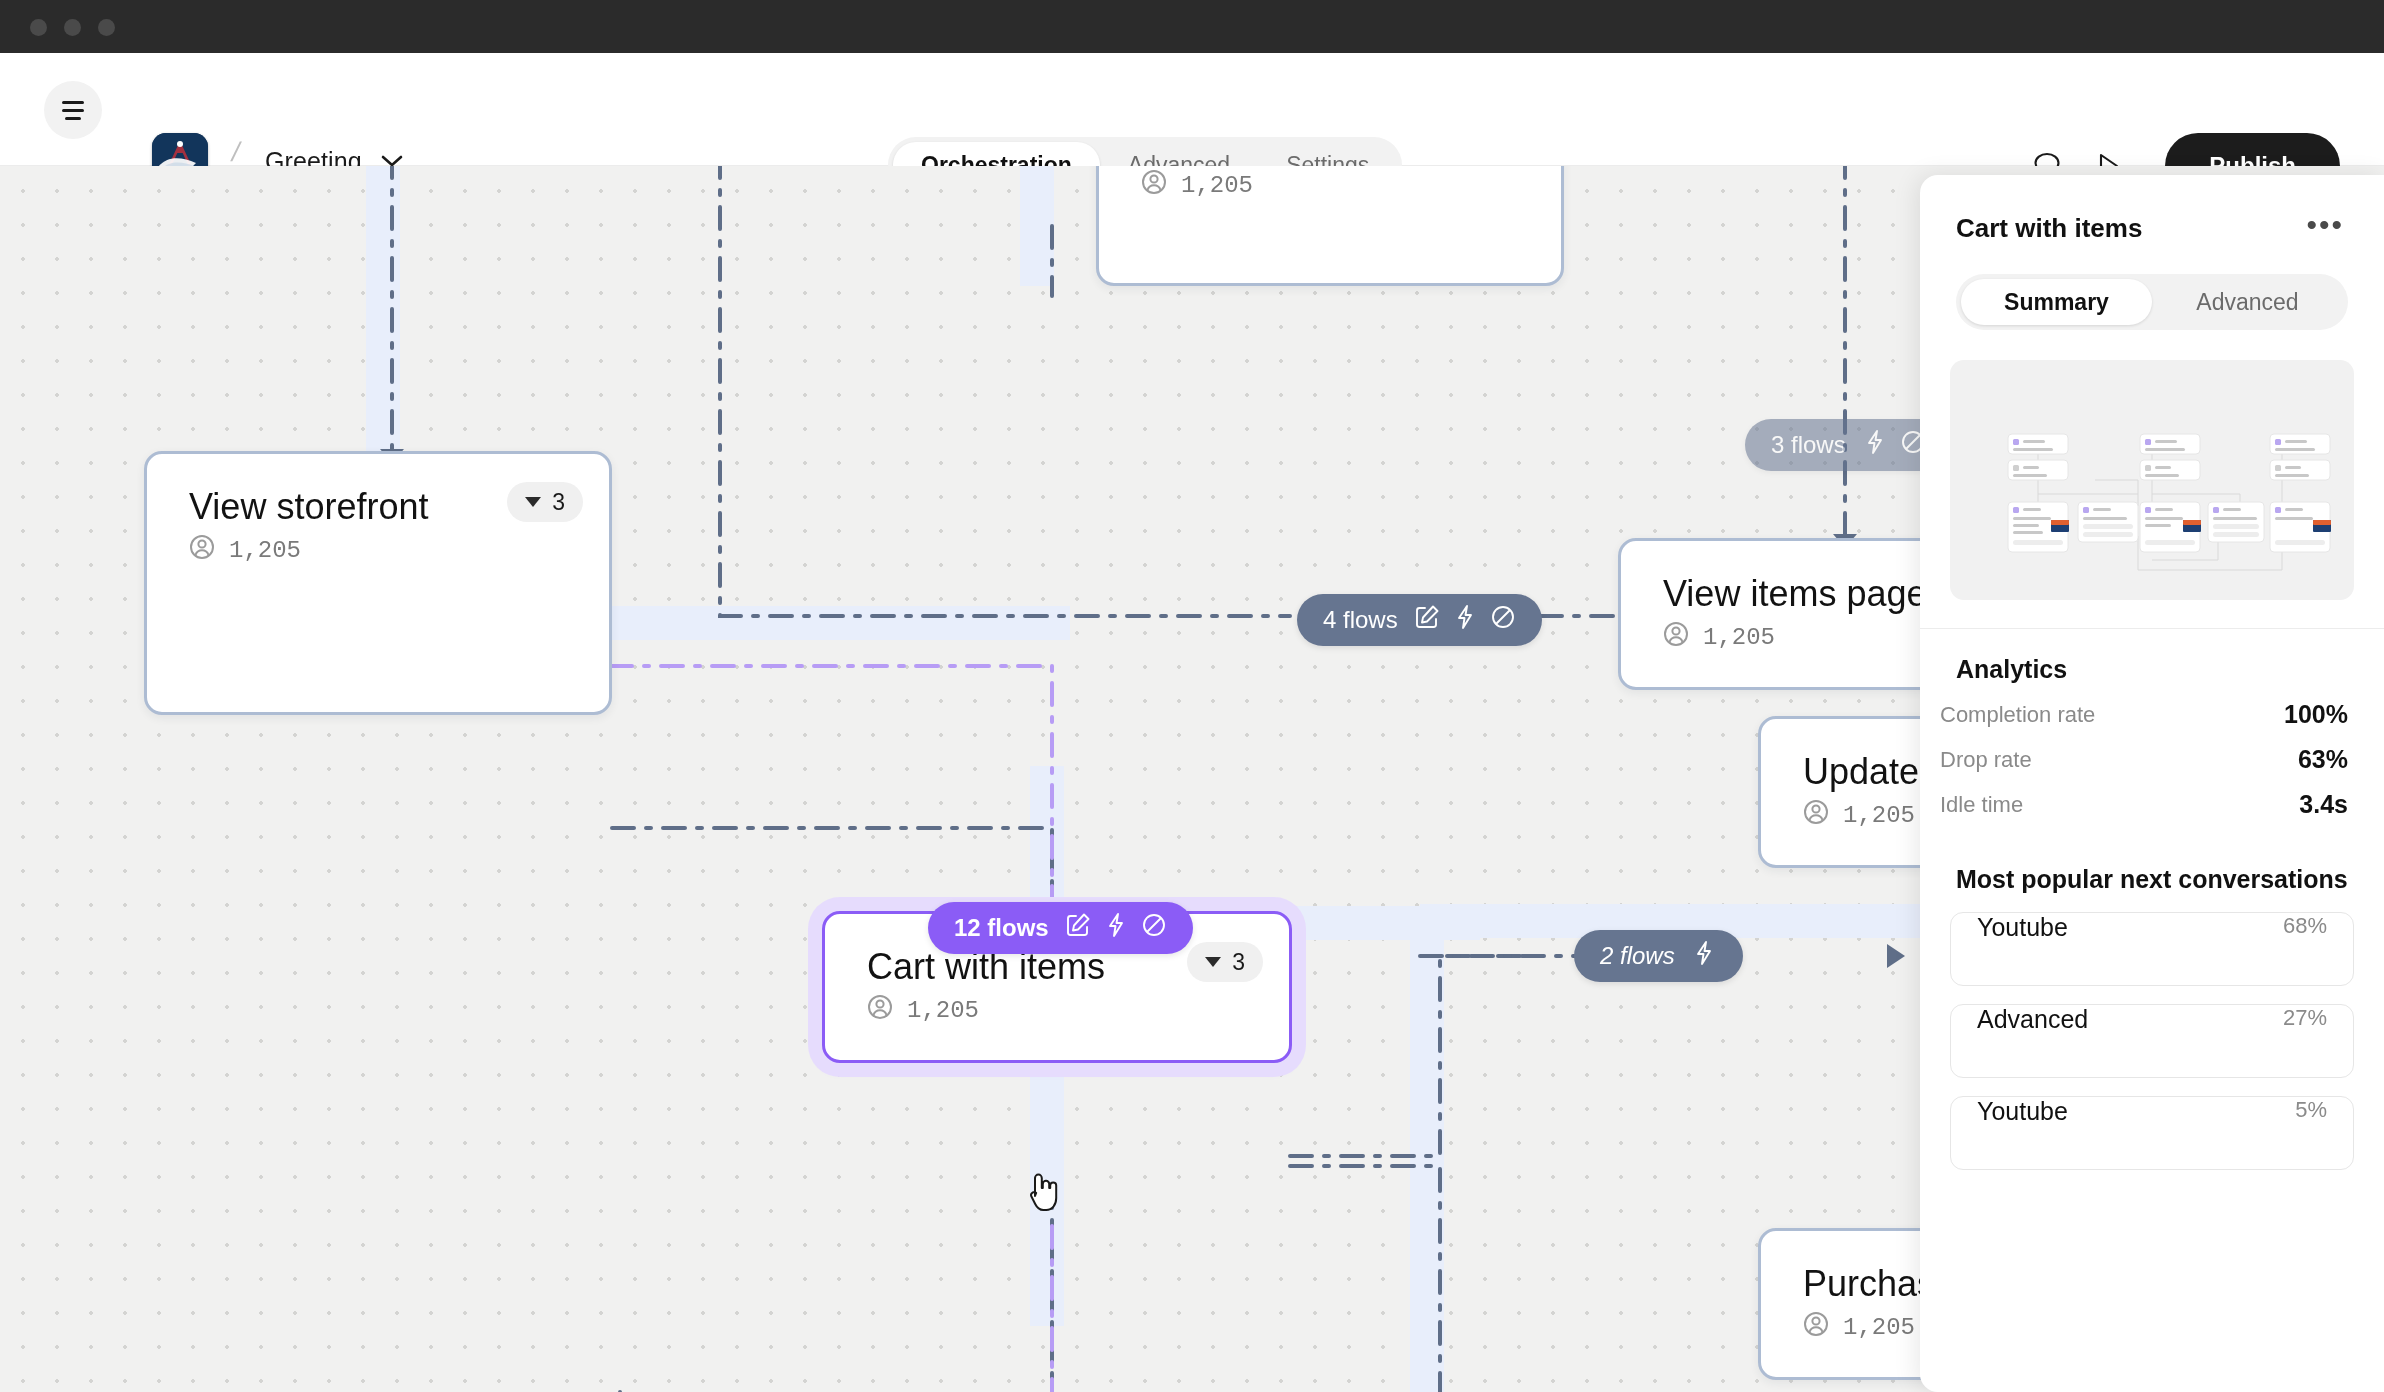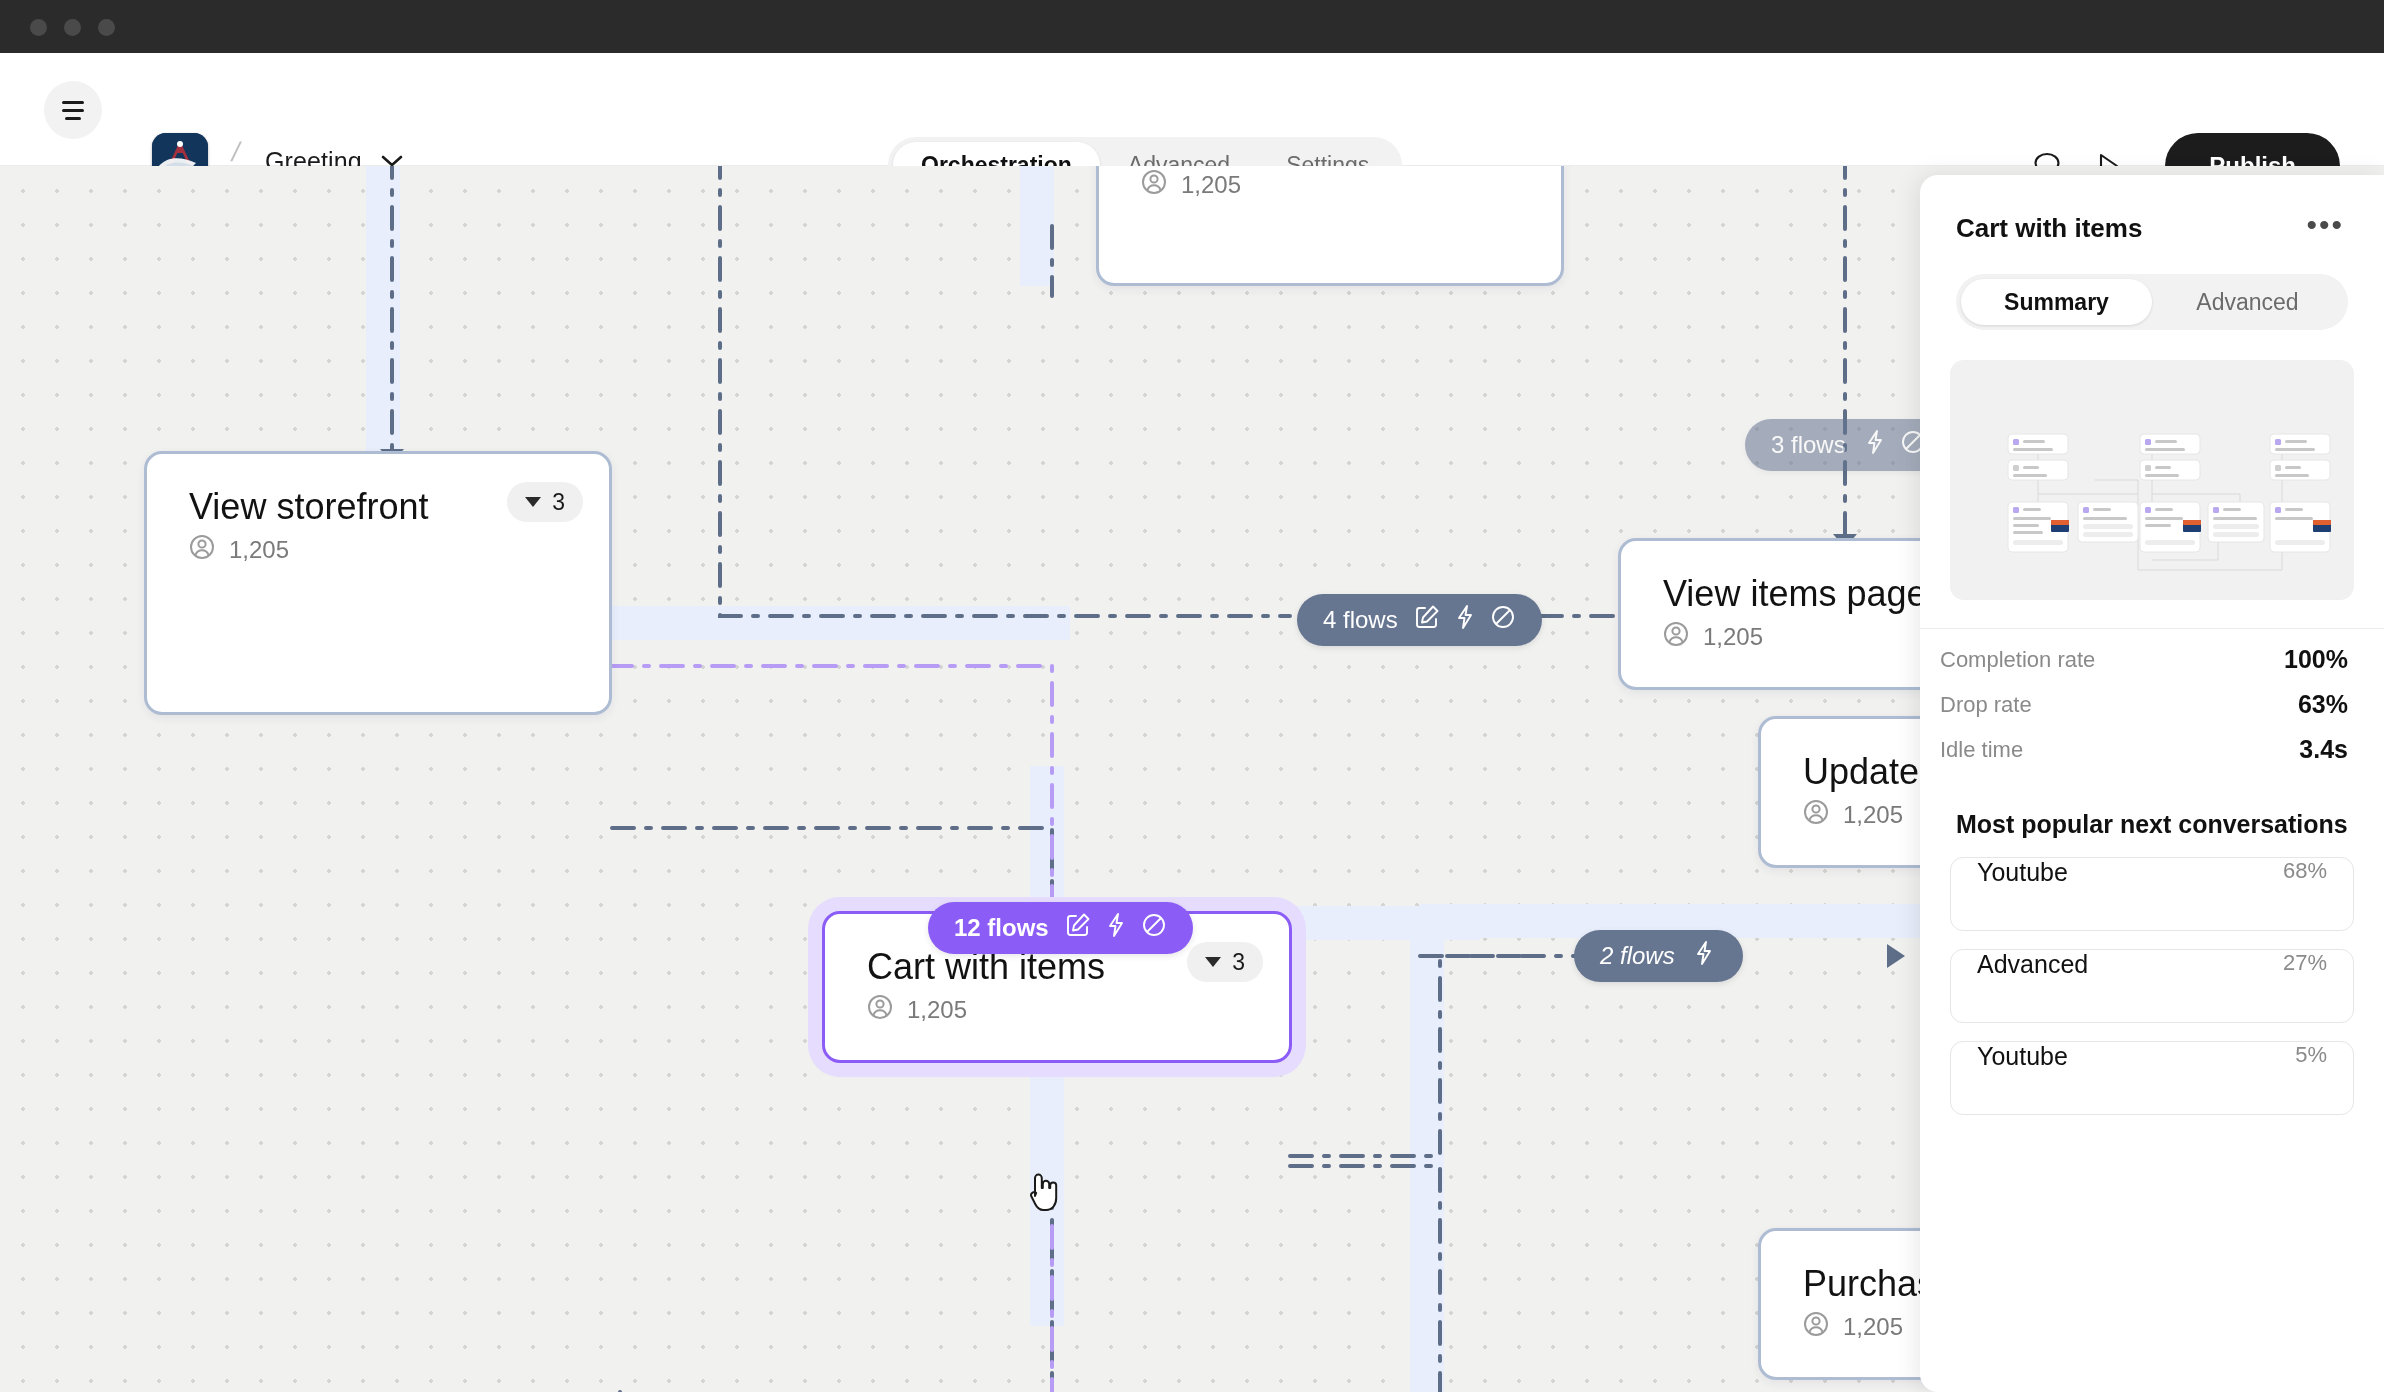--- a/index.html
+++ b/index.html
@@ -101,21 +101,21 @@
     position:absolute; background:#ffffff; border:3px solid #adbcd3;
     border-radius:18px; box-shadow:0 3px 10px rgba(30,40,60,.07);
   }
   .node-title {
     position:absolute; left:42px; top:32px;
     font-size:36px; color:#121212; white-space:nowrap;
   }
   .node-count {
     position:absolute; left:42px; top:80px;
     display:flex; align-items:center; gap:14px;
-    font-size:24px; color:#7a7a7a;
+    font-size:24px; color:#7a7a7a;font-family:Liberation Mono, monospace;
   }
   .node-badge {
     position:absolute; right:26px; top:28px;
     height:40px; min-width:72px; padding:0 18px;
     background:#f0f0f0; border-radius:20px;
     display:flex; align-items:center; justify-content:center; gap:11px;
     font-size:23px; color:#1a1a1a; cursor:pointer;
   }
   .tri-down {
     width:0;height:0;border-left:8px solid transparent;
@@ -538,20 +538,21 @@
       <rect x="101" y="160" width="18" height="5" rx="1" fill="#e06030"></rect>
       <rect x="233" y="160" width="18" height="12" rx="1" fill="#1d3f73"></rect>
       <rect x="233" y="160" width="18" height="5" rx="1" fill="#e06030"></rect>
       <rect x="363" y="160" width="18" height="12" rx="1" fill="#1d3f73"></rect>
       <rect x="363" y="160" width="18" height="5" rx="1" fill="#e06030"></rect>
     </svg>
   </div>
 
   <div class="panel-divider"></div>
 
+  <div class="sect-title">Analytics</div>
 
   <div class="kv">
     <span class="k">Completion rate</span>
     <span class="v">100%</span>
   </div>
   <div class="kv">
     <span class="k">Drop rate</span>
     <span class="v">63%</span>
   </div>
   <div class="kv">

